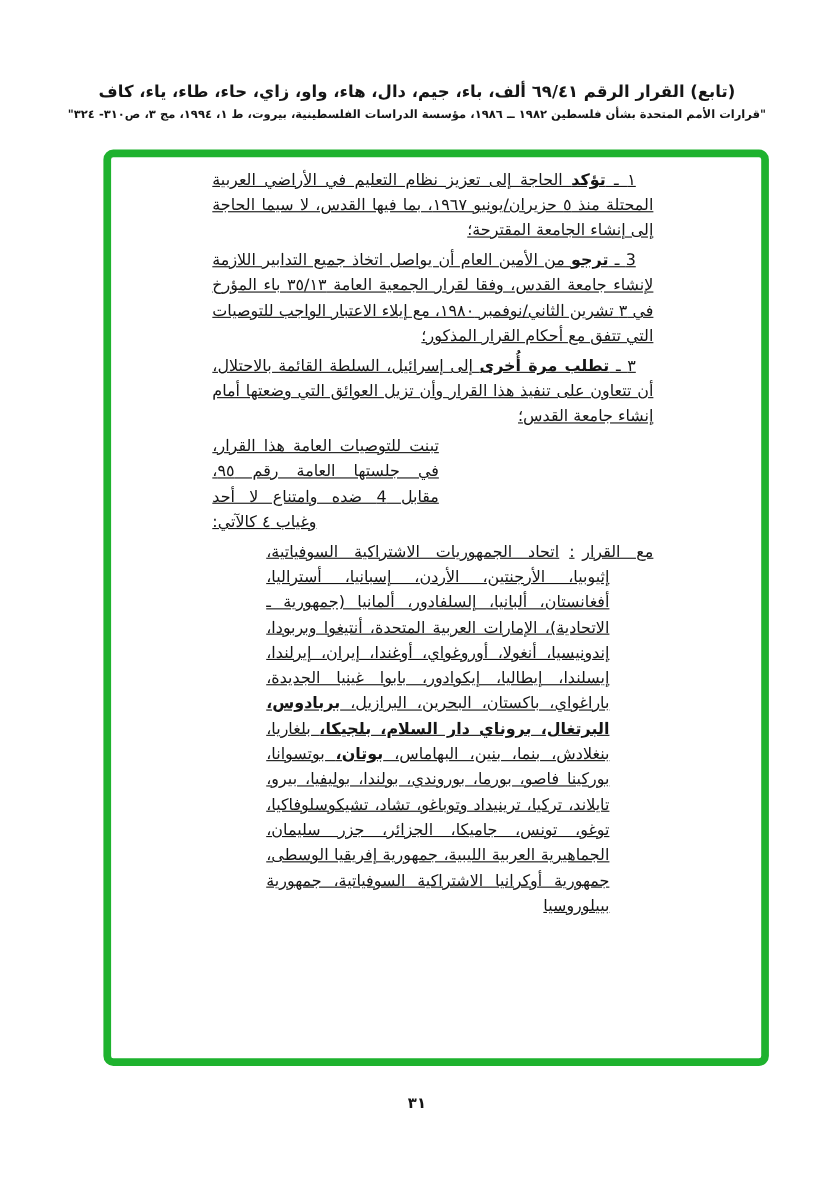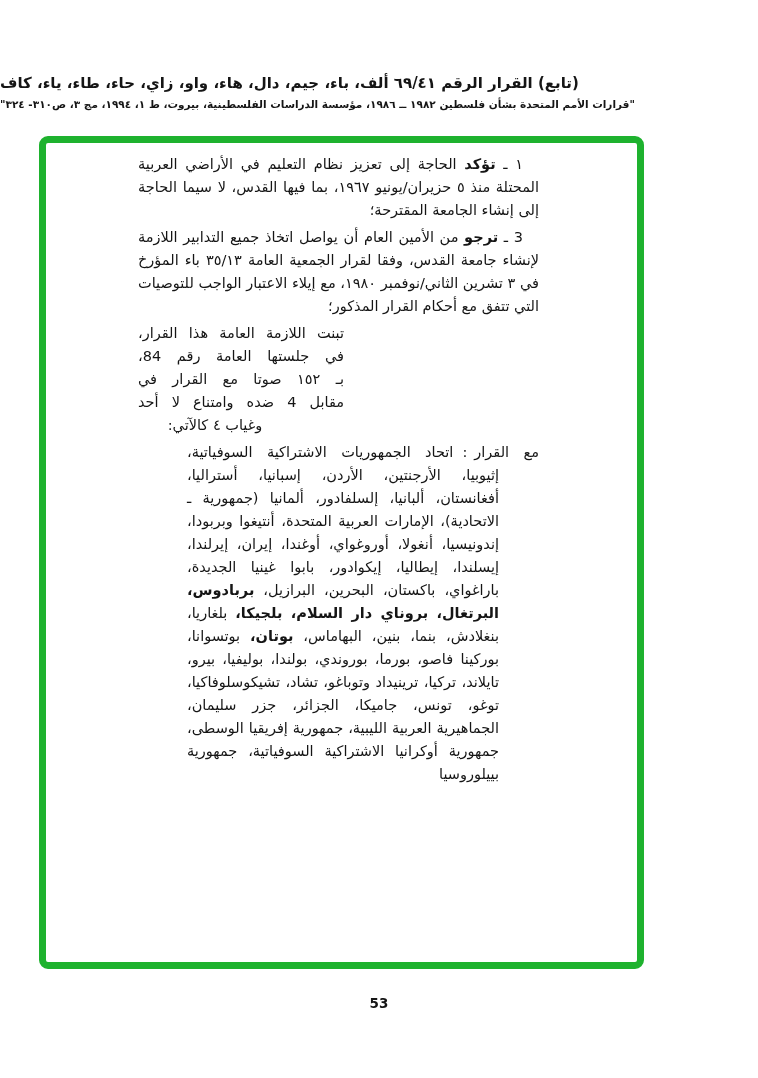--- a/index.html
+++ b/index.html
@@ -1,36 +1,37 @@
 <!DOCTYPE html>
 <html lang="ar"><head>
 <meta charset="utf-8">
 <style>
   html,body{margin:0;padding:0;}
   body{
     width:758px;height:1078px;background:#ffffff;overflow:hidden;
     font-family:"DejaVu Sans",sans-serif;color:#151515;
   }
-  .hdr{padding-top:74px;text-align:left;}
+  .hdr{padding-top:74px;text-align:center;}
   .hdr-l1{font-size:15px;font-weight:700;direction:rtl;}
   .hdr-l2{font-size:10.5px;font-weight:700;direction:rtl;margin-top:6px;letter-spacing:0;}
   .frame{
     box-sizing:border-box;width:605px;height:833px;
-    margin:26px 0 0 39px;border:7px solid #1eb22e;border-radius:9px;
+    margin:26px 0 0 94px;border:7px solid #1eb22e;border-radius:9px;
     background:#ffffff;
+    text-decoration:underline;
   }
   .content{
     direction:rtl;padding:10px 98px 0 92px;
     font-size:14.5px;line-height:23px;text-align:justify;
   }
   .para{text-indent:16px;margin:0 0 4px 0;}
   .b{font-weight:700;}
   .voting-note{width:206px;margin:4px auto 4px 0;}
   .vn-line{text-align:justify;text-align-last:justify;}
-  .vn-last{text-align:center;text-align-last:auto;padding-right:52px;box-sizing:border-box;}
+  .vn-last{text-align:left;text-align-last:auto;padding-right:52px;box-sizing:border-box;}
   .vote-row{
     width:312px;box-sizing:content-box;
     margin:4px 0 0 auto;
     padding-right:40px;text-indent:-40px;
     text-align:justify;
   }
   .vote-sep{margin:0 7px 0 9px;}
   .pagenum{text-align:center;margin-top:26px;font-weight:700;font-size:13.5px;direction:rtl;}
 </style>
 </head>
@@ -42,34 +43,34 @@
     <div class="hdr-l1">(تابع) القرار الرقم ٦٩/٤١ ألف، باء، جيم، دال، هاء، واو، زاي، حاء، طاء، ياء، كاف</div>
     <div class="hdr-l2">"قرارات الأمم المتحدة بشأن فلسطين ١٩٨٢ ــ ١٩٨٦، مؤسسة الدراسات الفلسطينية، بيروت، ط ١، ١٩٩٤، مج ٣، ص٣١٠- ٣٢٤"</div>
   </header>
 
   <main class="frame" style="border-color: rgb(30, 178, 46);">
     <div class="content">
 
       <div id="paragraphs">
           <div class="para"><span>١ ـ </span><span class="b">تؤكد</span><span> الحاجة إلى تعزيز نظام التعليم في الأراضي العربية المحتلة منذ ٥ حزيران/يونيو ١٩٦٧، بما فيها القدس، لا سيما الحاجة إلى إنشاء الجامعة المقترحة؛</span></div>
           <div class="para"><span>3 ـ </span><span class="b">ترجو</span><span> من الأمين العام أن يواصل اتخاذ جميع التدابير اللازمة لإنشاء جامعة القدس، وفقا لقرار الجمعية العامة ٣٥/١٣ باء المؤرخ في ٣ تشرين الثاني/نوفمبر ١٩٨٠، مع إيلاء الاعتبار الواجب للتوصيات التي تتفق مع أحكام القرار المذكور؛</span></div>
+          <div class="para"><span>٣ ـ </span><span class="b">تطلب مرة أُخرى</span><span> إلى إسرائيل، السلطة القائمة بالاحتلال، أن تتعاون على تنفيذ هذا القرار وأن تزيل العوائق التي وضعتها أمام إنشاء جامعة القدس؛</span></div>
         </div>
 
       <div id="voting-note" class="voting-note">
-          <div class="vn-line">تبنت اللازمة العامة هذا القرار،</div>
-          <div class="vn-line">في جلستها العامة رقم 84،</div>
-          <div class="vn-line">بـ ١٥٢ صوتا مع القرار في</div>
+          <div class="vn-line">تبنت للتوصيات العامة هذا القرار،</div>
+          <div class="vn-line">في جلستها العامة رقم ٩٥،</div>
           <div class="vn-line">مقابل 4 ضده وامتناع لا أحد</div>
           <div class="vn-line vn-last">وغياب ٤ كالآتي:</div>
         </div>
 
       <div class="vote-row">
         <span class="vote-label">مع القرار</span><span class="vote-sep">:</span><span id="vote-list"><span>اتحاد الجمهوريات الاشتراكية السوفياتية، إثيوبيا، الأرجنتين، الأردن، إسبانيا، أستراليا، أفغانستان، ألبانيا، إلسلفادور، ألمانيا (جمهورية ـ الاتحادية)، الإمارات العربية المتحدة، أنتيغوا وبربودا، إندونيسيا، أنغولا، أوروغواي، أوغندا، إيران، إيرلندا، إيسلندا، إيطاليا، إيكوادور، بابوا غينيا الجديدة، باراغواي، باكستان، البحرين، البرازيل، </span><span class="b">بربادوس، البرتغال، بروناي دار السلام، بلجيكا،</span><span> بلغاريا، بنغلادش، بنما، بنين، البهاماس، </span><span class="b">بوتان،</span><span> بوتسوانا، بوركينا فاصو، بورما، بوروندي، بولندا، بوليفيا، بيرو، تايلاند، تركيا، ترينيداد وتوباغو، تشاد، تشيكوسلوفاكيا، توغو، تونس، جاميكا، الجزائر، جزر سليمان، الجماهيرية العربية الليبية، جمهورية إفريقيا الوسطى، جمهورية أوكرانيا الاشتراكية السوفياتية، جمهورية بييلوروسيا</span></span>
       </div>
 
     </div>
   </main>
 
   <footer>
-    <div class="pagenum">53</div>
+    <div class="pagenum">٣١</div>
   </footer>
 
 </div>
 
 </body></html>

